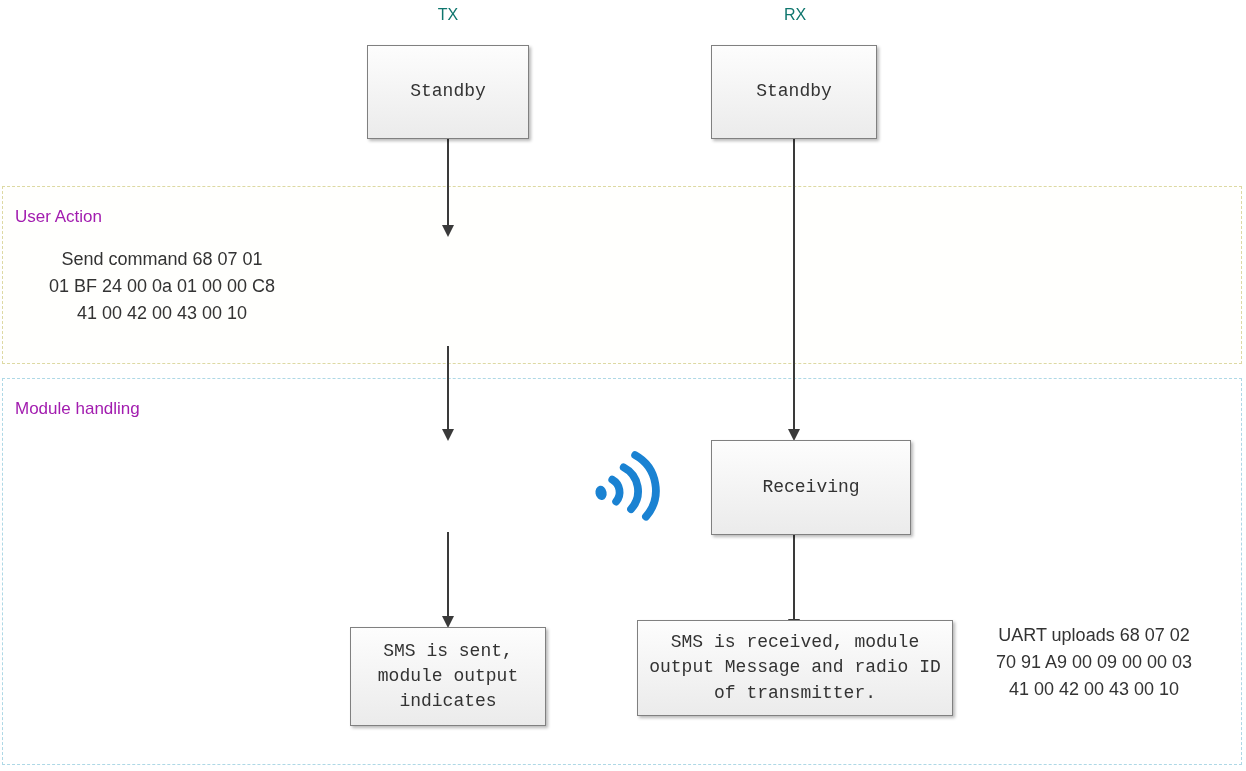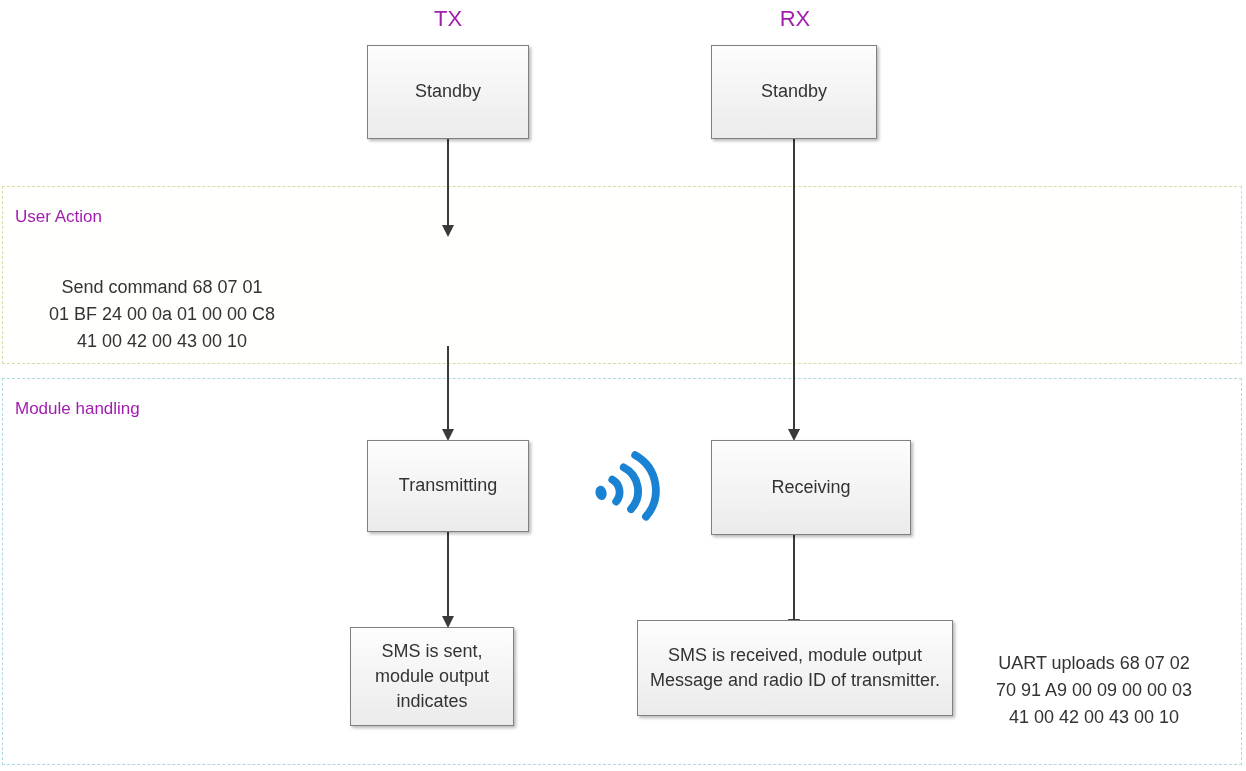--- a/index.html
+++ b/index.html
@@ -13,22 +13,22 @@
     width: 1246px;
     height: 771px;
     background: #ffffff;
     overflow: hidden;
   }
   .col-label {
     position: absolute;
     top: 6px;
     width: 100px;
     text-align: center;
-    font-size: 22px;
-    color: #a21caf;
+    font-size: 16px;
+    color: #0f766e;
   }
   .col-label.tx { left: 398px; }
   .col-label.rx { left: 745px; }
 
   .region {
     position: absolute;
     left: 2px;
     width: 1240px;
   }
   .region-user {
@@ -58,37 +58,37 @@
     justify-content: center;
     text-align: center;
     font-size: 18px;
     line-height: 1.4;
     color: #333333;
     background: linear-gradient(180deg, #fdfdfd 0%, #ebebeb 100%);
     border: 1px solid #808080;
     box-shadow: 2px 2px 3px rgba(0,0,0,0.28);
     padding: 6px 10px;
     white-space: pre-line;
+    font-family: Liberation Mono, monospace;
   }
   .box-tx-standby   { left: 367px; top: 45px;  width: 162px; height: 94px; }
   .box-rx-standby   { left: 711px; top: 45px;  width: 166px; height: 94px; }
   .box-send-command { left: 303px; top: 236px; width: 292px; height: 110px; }
   .box-transmitting { left: 367px; top: 440px; width: 162px; height: 92px; }
   .box-receiving    { left: 711px; top: 440px; width: 200px; height: 95px; }
-  .box-sms-sent     { left: 350px; top: 627px; width: 164px; height: 99px; }
+  .box-sms-sent     { left: 350px; top: 627px; width: 196px; height: 99px; }
   .box-sms-received { left: 637px; top: 620px; width: 316px; height: 96px; }
 
   .note {
     position: absolute;
     text-align: center;
     font-size: 18px;
     line-height: 1.5;
     color: #333333;
     white-space: pre-line;
-    margin-top: 28px;
   }
   .note-tx-cmd  { left: 26px;  top: 246px; width: 272px; }
   .note-tx-uart { left: 33px;  top: 650px; width: 262px; }
   .note-rx-uart { left: 956px; top: 622px; width: 276px; }
 
   .arrow { position: absolute; width: 14px; }
   .arrow .shaft {
     position: absolute;
     left: 50%;
     top: 0;
@@ -154,21 +154,20 @@
     <div class="shaft"></div>
     <div class="head"></div>
   </div>
   <div class="arrow arrow-5">
     <div class="shaft"></div>
     <div class="head"></div>
   </div>
 
   <div class="box box-tx-standby">Standby</div>
   <div class="box box-rx-standby">Standby</div>
-  <div class="box box-transmitting">Transmitting</div>
   <div class="box box-receiving">Receiving</div>
   <div class="box box-sms-sent">SMS is sent,
 module output
 indicates</div>
   <div class="box box-sms-received">SMS is received, module output Message and radio ID of transmitter.</div>
 
   <svg class="signal-icon" viewBox="0 0 70 70" aria-hidden="true">
     <g fill="none" stroke-width="7" stroke-linecap="round" stroke="#1a82d2">
       <path d="M 27 25 A 13 13 0 0 1 27 45"></path>
       <path d="M 39 16 A 24 24 0 0 1 39 54"></path>

